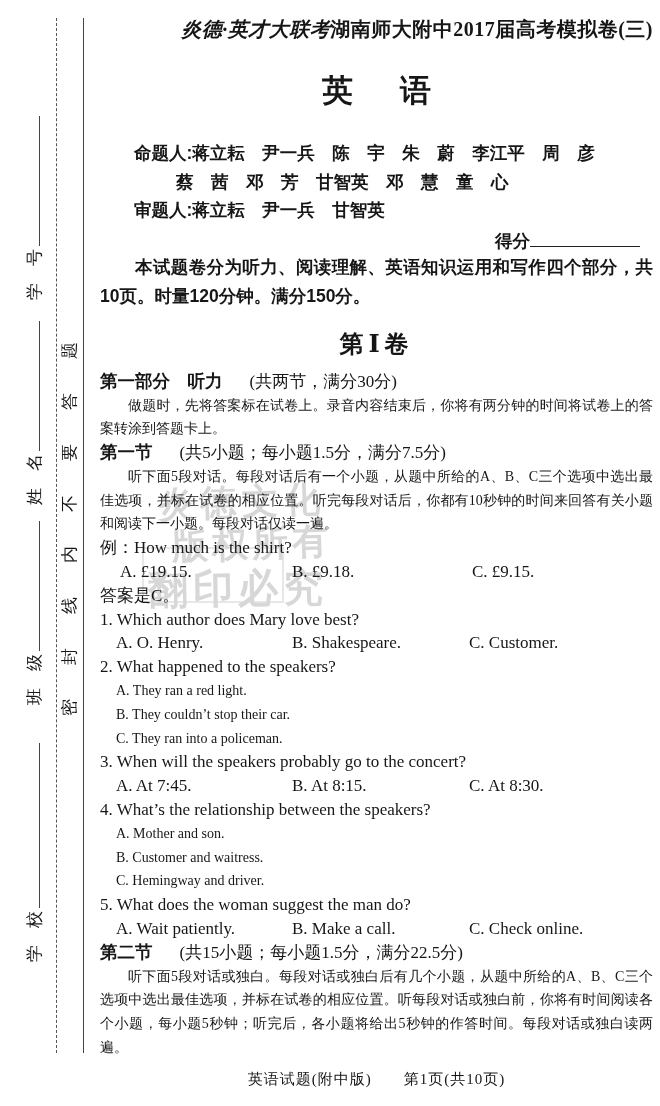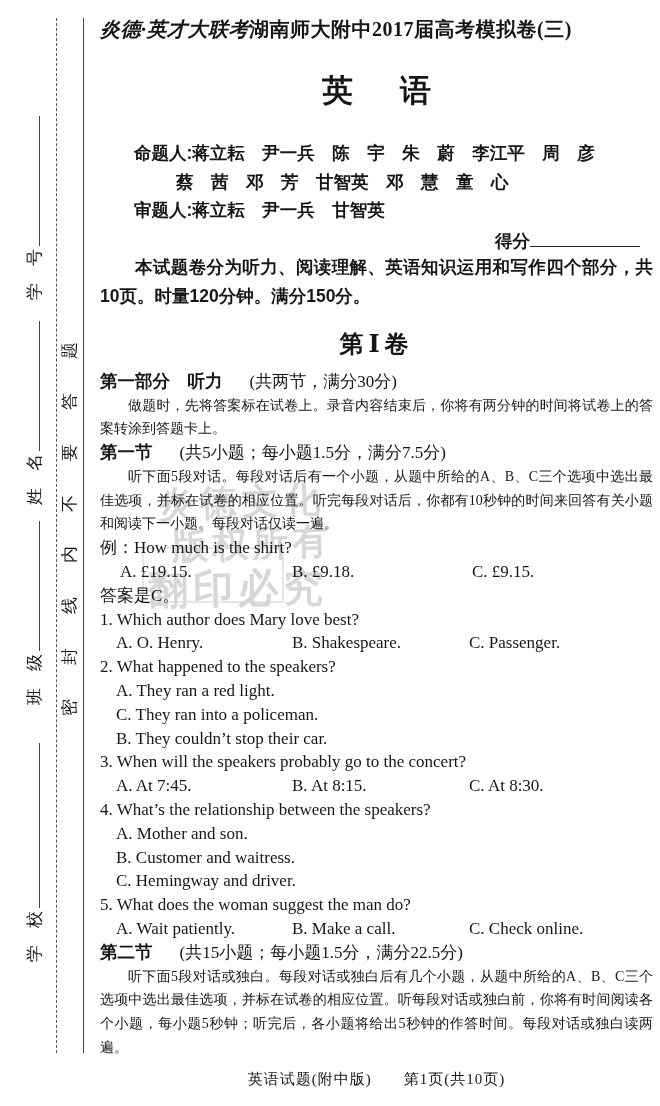--- a/index.html
+++ b/index.html
@@ -22,41 +22,41 @@
   .wm{position:absolute;z-index:0;color:#c9c9c9;opacity:.72;pointer-events:none;
       font-weight:bold;font-family:"Liberation Serif","DejaVu Serif",serif;}
   .wm1{left:158px;top:478px;font-size:36px;letter-spacing:6px;transform:rotate(-2deg);}
   .wm2{left:172px;top:520px;font-size:36px;letter-spacing:4px;transform:rotate(-2deg);}
   .wm3{left:148px;top:561px;font-size:40px;letter-spacing:5px;transform:rotate(-1deg);}
   .wmbox{position:absolute;left:142px;top:547px;width:138px;height:52px;
          border:2px solid #d7d7d7;opacity:.6;z-index:0;pointer-events:none;}
 
   
   .main{position:absolute;left:100px;top:0;width:553px;z-index:1;}
-  .exam-header{margin-top:16px;text-align:left;font-size:20px;font-weight:bold;letter-spacing:.5px;}
+  .exam-header{margin-top:16px;text-align:right;font-size:20px;font-weight:bold;letter-spacing:.5px;}
   .exam-header .brand{font-style:italic;}
   .exam-title{margin-top:27px;text-align:center;font-size:31px;letter-spacing:8px;text-indent:8px;}
   .setters{margin-top:27px;margin-left:34px;font-size:17.5px;line-height:28.5px;}
   .setters .ind{padding-left:42px;display:block;}
   .score-row{margin-top:4px;margin-left:395px;font-size:17.5px;}
   .score-blank{display:inline-block;width:110px;height:5px;border-bottom:1.5px solid #222;}
   .intro{font-size:17.5px;line-height:29px;text-indent:2em;text-align:justify;}
   .vol{margin-top:17px;text-align:center;font-size:24px;font-weight:bold;letter-spacing:5px;}
   .part-h{margin-top:9px;font-size:17.5px;line-height:24px;}
   .paren{font-weight:normal;font-family:"Liberation Serif","DejaVu Serif",serif;font-size:17px;padding-left:27px;}
   .para{font-size:14px;line-height:23.8px;text-indent:2em;text-align:justify;}
   .sec-h{font-size:17.5px;line-height:23.8px;}
   .line{font-size:17px;line-height:23.8px;}
   .opts-row{display:flex;font-size:17px;line-height:23.8px;padding-left:16px;}
   .opts-row .o1{width:176px;}
   .opts-row .o2{width:177px;}
   .opts-row.ex{padding-left:20px;}
   .opts-row.ex .o1{width:172px;}
   .opts-row.ex .o2{width:180px;}
-  .opts-stack{padding-left:16px;font-size:17px;line-height:23.8px;}
+  .opts-stack{padding-left:16px;font-size:14px;line-height:23.8px;}
   .qnum{margin-right:4px;}
   .footer{position:absolute;left:100px;top:1070px;width:553px;text-align:center;
           font-size:15px;z-index:1;letter-spacing:1px;}
 </style>
 </head>
 <body>
 
 <div class="page">
 
   <div class="vline-dashed"></div>
@@ -117,30 +117,30 @@
       <span class="o2">B. £9.18.</span>
       <span class="o3">C. £9.15.</span>
     </div>
     <div class="line">答案是C。</div>
 
     <div>
       <div class="line"><span class="qnum">1.</span><span>Which author does Mary love best?</span></div>
       <div class="opts-row">
         <span class="o1">A. O. Henry.</span>
         <span class="o2">B. Shakespeare.</span>
-        <span class="o3">C. Passenger.</span>
+        <span class="o3">C. Customer.</span>
       </div>
     </div>
 
     <div>
       <div class="line"><span class="qnum">2.</span><span>What happened to the speakers?</span></div>
       <div class="opts-stack">
         <div>A. They ran a red light.</div>
+        <div>B. They couldn’t stop their car.</div>
         <div>C. They ran into a policeman.</div>
-        <div>B. They couldn’t stop their car.</div>
       </div>
     </div>
 
     <div>
       <div class="line"><span class="qnum">3.</span><span>When will the speakers probably go to the concert?</span></div>
       <div class="opts-row">
         <span class="o1">A. At 7:45.</span>
         <span class="o2">B. At 8:15.</span>
         <span class="o3">C. At 8:30.</span>
       </div>

